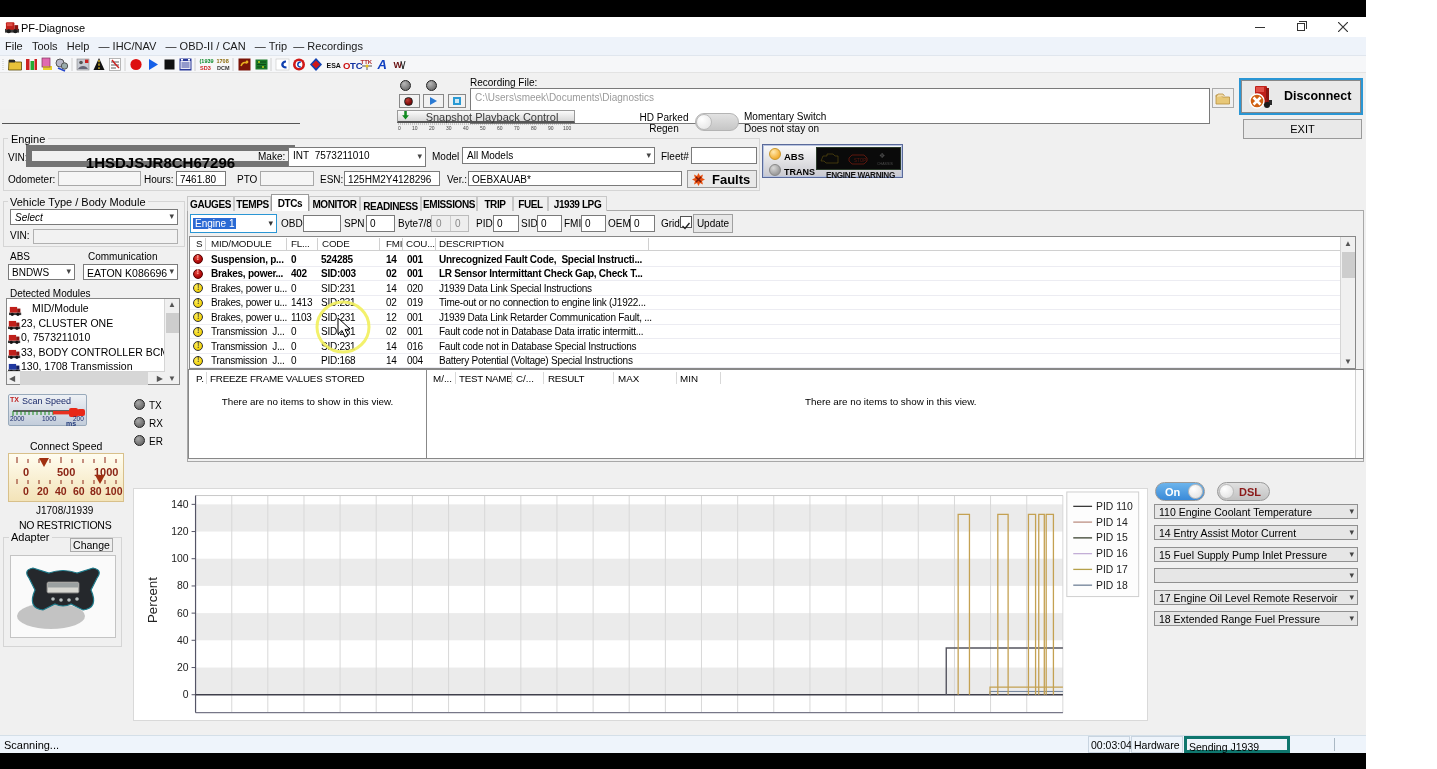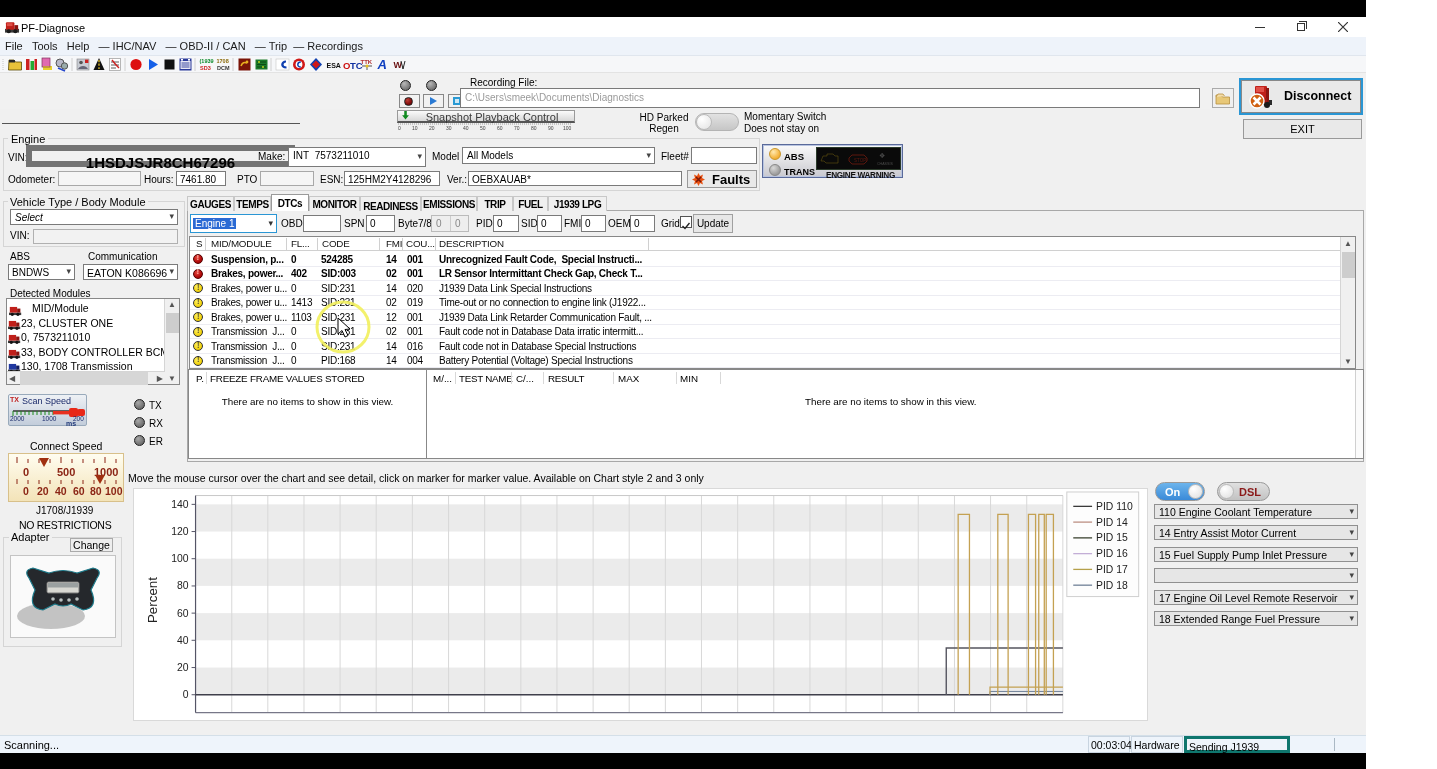--- a/index.html
+++ b/index.html
@@ -162,21 +162,21 @@
     </div>
 <div class="abs" style="left:423px;top:94px;width:21px;height:14px;background:#f2f2f2;border:1px solid #888;">
       <svg width="19" height="12" style="position:absolute;left:0;top:0;">
         <path d="M6 2 L13 6 L6 10 Z" fill="#2a7ad4"></path>
       </svg>
     </div>
 <div class="abs" style="left:448px;top:94px;width:18px;height:14px;background:#f2f2f2;border:1px solid #888;">
       <div style="position:absolute;left:4px;top:2px;width:8px;height:8px;background:#cfe8f4;border:2px solid #2a9ad4;"></div>
     </div>
 <div class="lbl" style="left:470px;top:77px;">Recording File:</div>
-<div class="inp" style="left:460px;top:88px;width:740px;height:20px;">
+<div class="inp" style="left:470px;top:88px;width:740px;height:36px;">
       <span style="position:absolute;left:4px;top:3px;color:#9a9a9a;">C:\Users\smeek\Documents\Diagnostics</span>
     </div>
 <div class="abs" style="left:1212px;top:88px;width:22px;height:20px;background:#f0f0f0;border:1px solid #aaa;"><svg width="20" height="18">
         <path d="M3 6 h5 l1.5 2 h7 v7 h-13.5 z" fill="#e8c878" stroke="#b89040" stroke-width="0.8"></path>
         <path d="M3 8 l2-3 h5 l1.5 2" fill="#f4ddaa" stroke="#b89040" stroke-width="0.8"></path>
       </svg></div>
 <div class="abs" style="left:397px;top:110px;width:178px;height:13px;background:linear-gradient(#fbfbfb,#d8d8d8);border:1px solid #999;border-bottom:2px solid #555;">
   <svg width="12" height="11" style="position:absolute;left:2px;top:0px;">
         <path d="M5 0 v5 h-2.5 l4 5 l4-5 H8 V0 Z" fill="#0f8a1f" transform="scale(0.85)"></path>
       </svg>
@@ -636,21 +636,20 @@
     <span style="position:absolute;left:81px;top:2px;width:1px;height:12px;background:#d8d8d8;"></span>
     <span style="position:absolute;left:113px;top:2px;width:1px;height:12px;background:#d8d8d8;"></span>
     <span style="position:absolute;left:183px;top:2px;width:1px;height:12px;background:#d8d8d8;"></span>
     <span style="position:absolute;left:246px;top:2px;width:1px;height:12px;background:#d8d8d8;"></span>
     <span style="position:absolute;left:290px;top:2px;width:1px;height:12px;background:#d8d8d8;"></span>
     <div style="position:absolute;left:375px;top:26px;font-size:9.8px;">There are no items to show in this view.</div>
   </div>
   <div style="position:absolute;right:0;top:0;width:8px;height:88px;border-left:1px solid #d0d0d0;background:#fbfbfb;"></div>
 </div>
 
-<div class="lbl" style="left:128px;top:472px;font-size:10.5px;">Move the mouse cursor over the chart and see detail, click on marker for marker value. Available on Chart style 2 and 3 only</div>
 <svg class="abs" style="left:133px;top:488px;background:#ffffff;border:1px solid #d9d9d9;" width="1015" height="233" viewBox="0 0 1015 233">
 <rect x="58.7" y="15.5" width="874.9" height="27.4" fill="#ebebeb"></rect>
 <rect x="58.7" y="70.3" width="874.9" height="27.4" fill="#ebebeb"></rect>
 <rect x="58.7" y="125.2" width="874.9" height="27.4" fill="#ebebeb"></rect>
 <rect x="58.7" y="180.1" width="874.9" height="27.4" fill="#ebebeb"></rect>
 <line x1="95.2" y1="6.6" x2="95.2" y2="225.6" stroke="#d8d8d8" stroke-width="1"></line>
 <line x1="131.6" y1="6.6" x2="131.6" y2="225.6" stroke="#d8d8d8" stroke-width="1"></line>
 <line x1="168.1" y1="6.6" x2="168.1" y2="225.6" stroke="#d8d8d8" stroke-width="1"></line>
 <line x1="204.5" y1="6.6" x2="204.5" y2="225.6" stroke="#d8d8d8" stroke-width="1"></line>
 <line x1="240.9" y1="6.6" x2="240.9" y2="225.6" stroke="#d8d8d8" stroke-width="1"></line>

